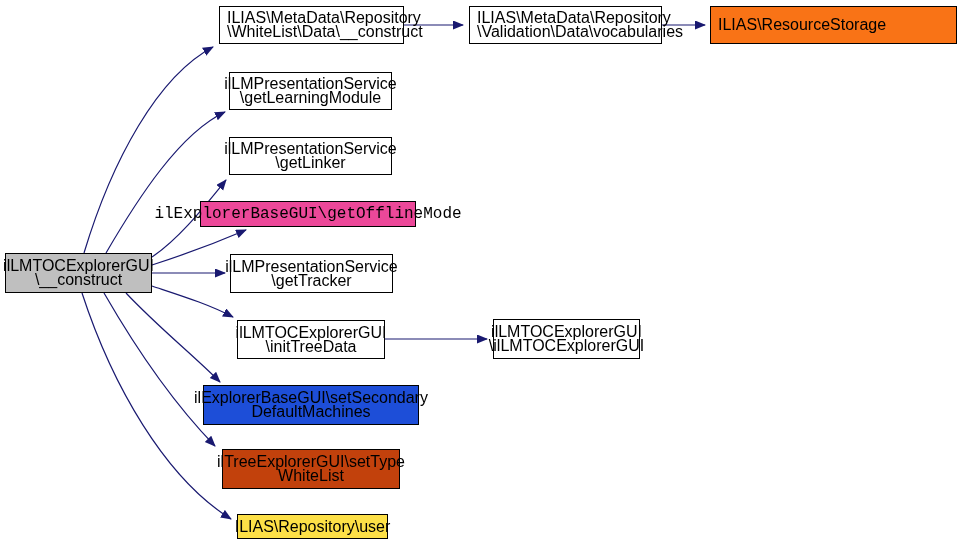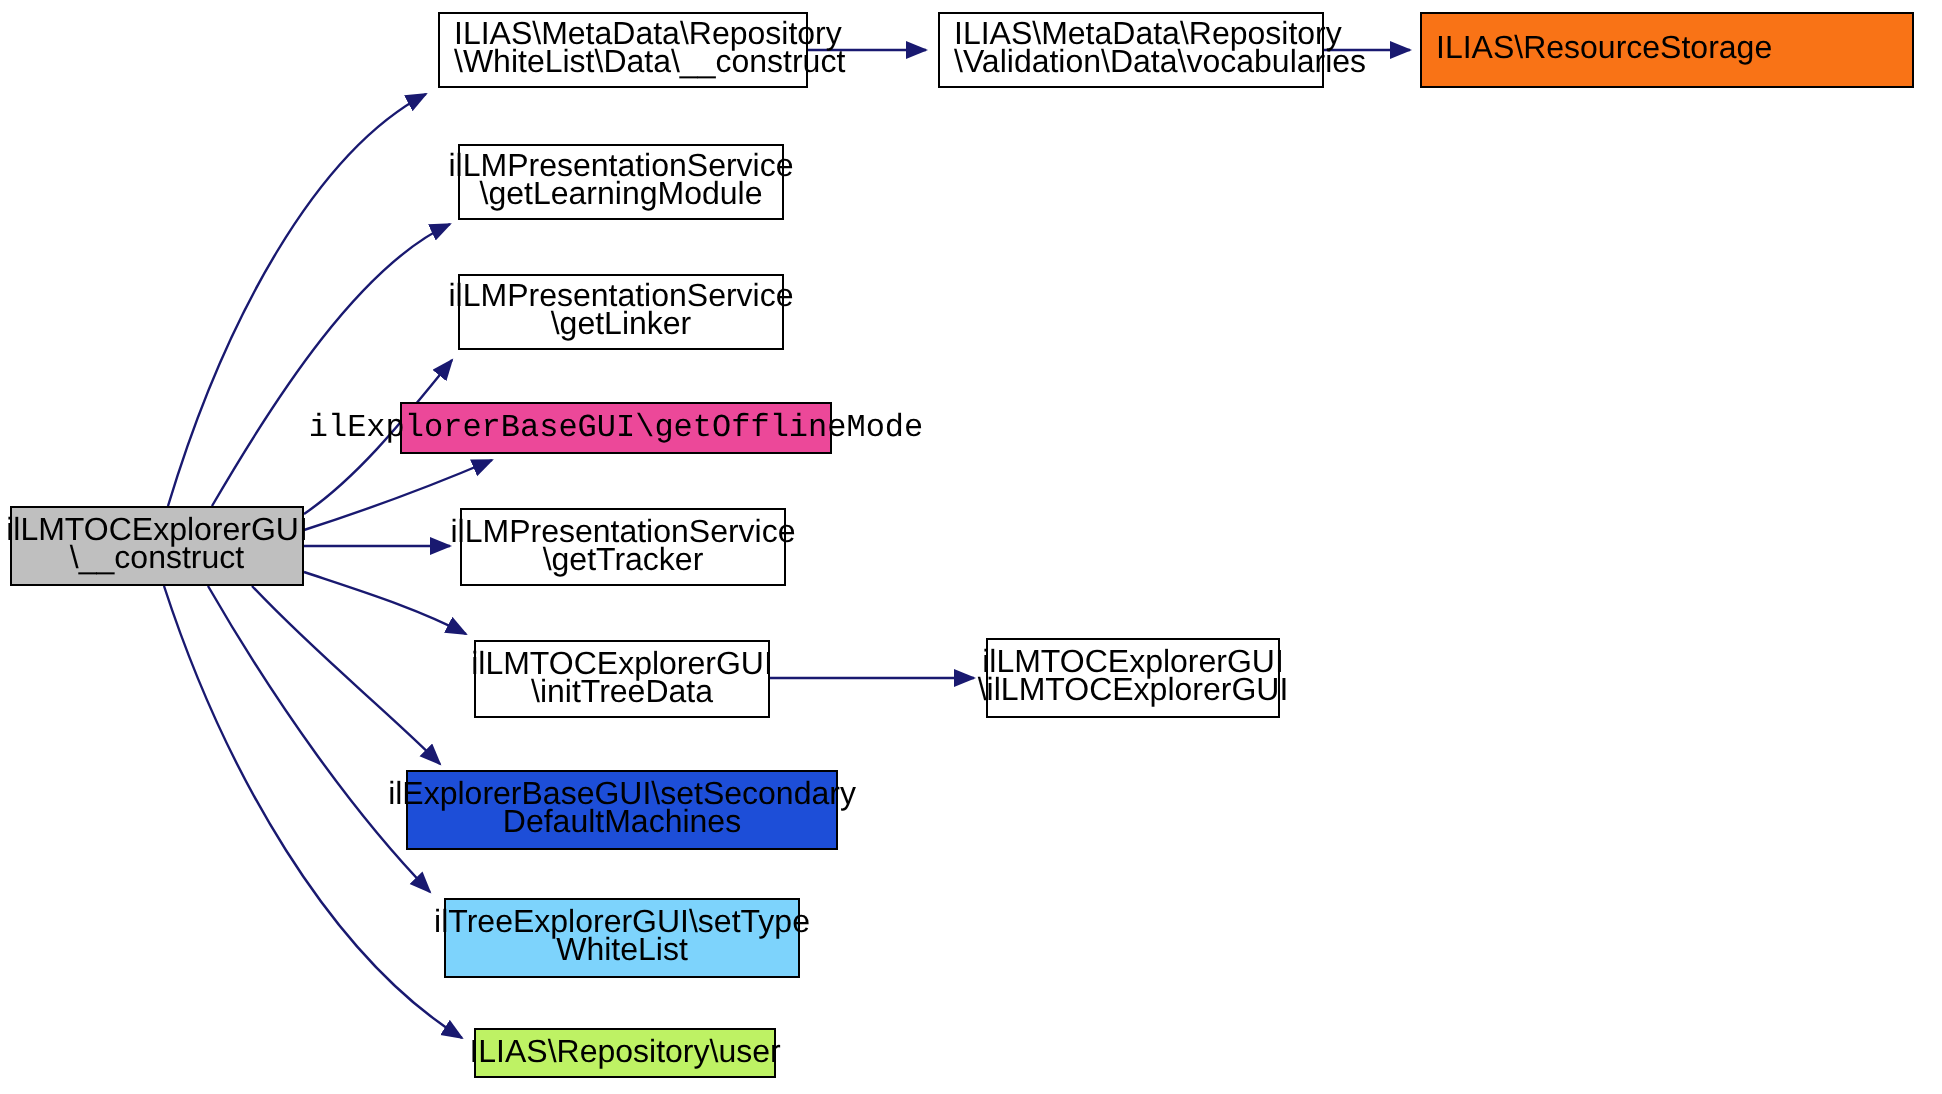--- a/index.html
+++ b/index.html
@@ -91,25 +91,25 @@
         <span>\getTracker</span>
       </div>
       <div class="node" style="left: 237px; top: 320px; width: 148px; height: 39px; background: rgb(255, 255, 255); border-color: rgb(0, 0, 0); color: rgb(0, 0, 0);">
         <span>ilLMTOCExplorerGUI</span>
         <span>\initTreeData</span>
       </div>
       <div class="node" style="left: 203px; top: 385px; width: 216px; height: 40px; background: #1d4ed8; border-color: rgb(0, 0, 0); color: rgb(0, 0, 0);">
         <span>ilExplorerBaseGUI\setSecondary</span>
         <span>DefaultMachines</span>
       </div>
-      <div class="node" style="left: 222px; top: 449px; width: 178px; height: 40px; background: #7dd3fc; border-color: rgb(0, 0, 0); color: rgb(0, 0, 0);">
+      <div class="node" style="left: 222px; top: 449px; width: 178px; height: 40px; background: #c2410c; border-color: rgb(0, 0, 0); color: rgb(0, 0, 0);">
         <span>ilTreeExplorerGUI\setType</span>
         <span>WhiteList</span>
       </div>
-      <div class="node" style="left: 237px; top: 514px; width: 151px; height: 25px; background: #bef264; border-color: rgb(0, 0, 0); color: rgb(0, 0, 0);">
+      <div class="node" style="left: 237px; top: 514px; width: 151px; height: 25px; background: #fde047; border-color: rgb(0, 0, 0); color: rgb(0, 0, 0);">
         <span>ILIAS\Repository\user</span>
       </div>
       <div class="node align-left" style="left: 469px; top: 6px; width: 193px; height: 38px; background: rgb(255, 255, 255); border-color: rgb(0, 0, 0); color: rgb(0, 0, 0);">
         <span>ILIAS\MetaData\Repository</span>
         <span>\Validation\Data\vocabularies</span>
       </div>
       <div class="node" style="left: 493px; top: 319px; width: 147px; height: 40px; background: rgb(255, 255, 255); border-color: rgb(0, 0, 0); color: rgb(0, 0, 0);">
         <span>ilLMTOCExplorerGUI</span>
         <span>\ilLMTOCExplorerGUI</span>
       </div>

